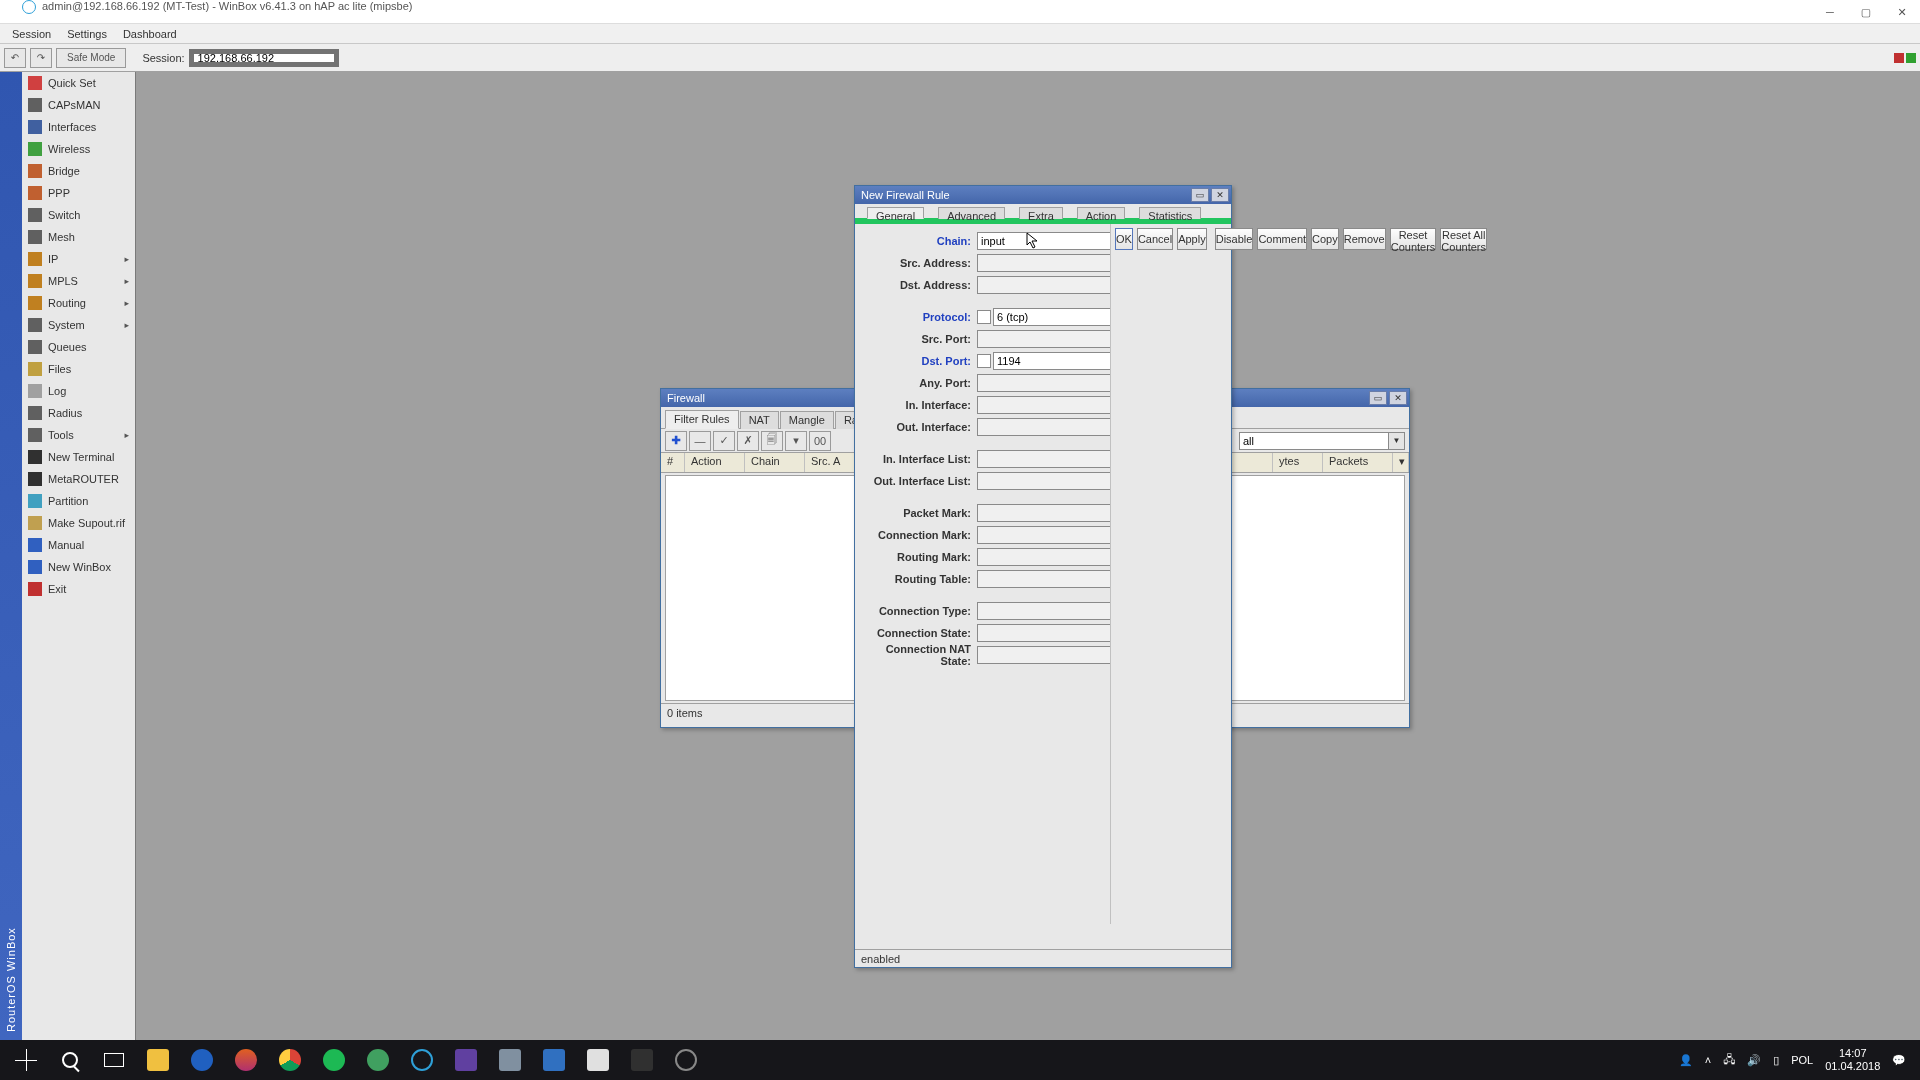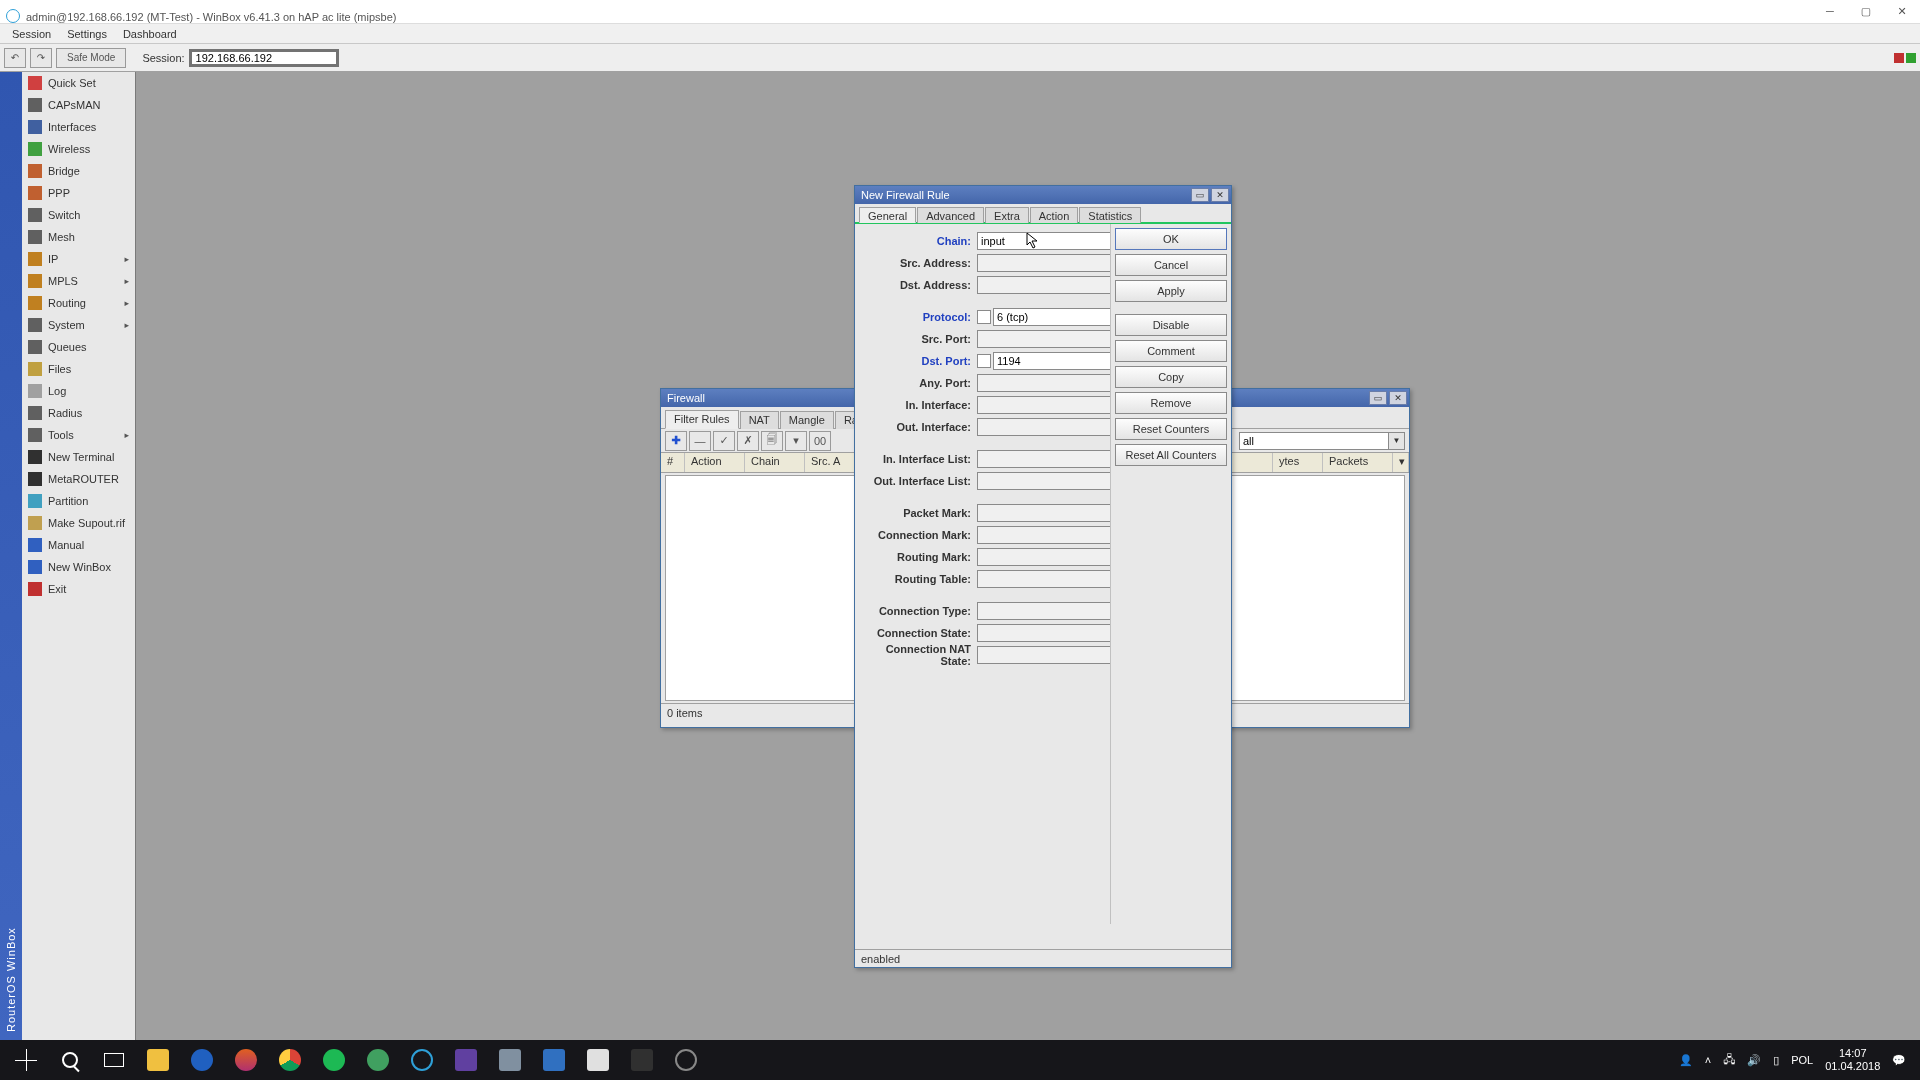--- a/index.html
+++ b/index.html
@@ -1,34 +1,34 @@
 <!DOCTYPE html>
 <html><head>
 <meta charset="utf-8">
 <style>
 * { margin:0; padding:0; box-sizing:border-box; font-family:"Segoe UI",Tahoma,sans-serif; font-size:11px; }
 body { width:1920px; height:1080px; background:#fff; overflow:hidden; position:relative; }
 
 
-.titlebar { height:24px; background:#fff; display:flex; align-items:flex-end; padding-left:6px; border-bottom:1px solid #ddd; }
+.titlebar { height:24px; background:#fff; display:flex; align-items:flex-start; padding-left:22px; border-bottom:1px solid #ddd; }
 .titlebar .appicon { width:14px; height:14px; border:1.5px solid #2ea0d8; border-radius:50%; margin-right:6px; }
 .titlebar .title { color:#555; }
 .titlebar .wincontrols { margin-left:auto; display:flex; }
 .titlebar .wincontrols div { width:36px; height:24px; display:flex; align-items:center; justify-content:center; color:#555; font-family:Arial; }
 
 
 .menubar { height:20px; background:#f0f0f0; display:flex; align-items:center; padding-left:4px; border-bottom:1px solid #c8c8c8; }
 .menubar span { padding:2px 8px; color:#333; }
 
 
 .toolbar { height:28px; background:#eee; border-bottom:1px solid #a0a0a0; display:flex; align-items:center; padding:3px 4px; gap:4px; }
 .tbtn { width:22px; height:20px; border:1px solid #9a9a9a; background:#e8e8e8; display:flex; align-items:center; justify-content:center; color:#555; font-size:10px; }
 .tbtn.wide { width:auto; padding:0 10px; }
 .sessionlabel { margin-left:12px; color:#333; }
-.sessionbox { width:150px; height:18px; border:3px solid #737373; background:#fff; padding:0 4px; display:flex; align-items:center; }
+.sessionbox { width:150px; height:18px; border:5px solid #737373; background:#fff; padding:0 4px; display:flex; align-items:center; }
 .toolbar .right { margin-left:auto; display:flex; gap:2px; }
 .sqdot { width:10px; height:10px; }
 
 
 .workspace { position:absolute; top:72px; left:0; right:0; bottom:40px; background:#a0a0a0; }
 .sidebar { position:absolute; left:0; top:0; bottom:0; width:136px; background:#e8e8e8; border-right:1px solid #7a7a7a; }
 .side-strip { position:absolute; left:0; top:0; bottom:0; width:22px; background:linear-gradient(to bottom,#4066c0,#3056b0); color:#fff; writing-mode:vertical-rl; transform:rotate(180deg); display:flex; align-items:center; justify-content:flex-start; padding-top:8px; font-size:11px; letter-spacing:1px; }
 .side-items { margin-left:22px; }
 .side-item { height:22px; display:flex; align-items:center; padding-left:6px; color:#333; gap:6px; }
 .side-item .ic { width:14px; height:14px; display:inline-block; }
@@ -46,23 +46,23 @@
 .tab { padding:2px 8px 3px; border:1px solid #a0a0a0; border-bottom:none; background:#ddd; margin-right:1px; color:#333; position:relative; top:1px; }
 .tab.active { background:#eee; border-bottom:1px solid #eee; }
 .sbtn { width:22px; height:20px; border:1px solid #9a9a9a; background:#e8e8e8; display:flex; align-items:center; justify-content:center; color:#555; }
 .colhead { height:20px; background:#ece9d8; border-bottom:1px solid #a0a0a0; display:flex; }
 .colhead span { padding:2px 6px; border-right:1px solid #c0c0c0; color:#333; }
 .listbody { background:#fff; border:1px solid #a0a0a0; margin:2px 4px; }
 .statusbar { height:18px; border-top:1px solid #a0a0a0; padding-left:6px; display:flex; align-items:center; color:#333; }
 
 
 .dlg-body { display:flex; }
-.dlg-tabs { height:20px; display:flex; border-bottom:2px solid #22c55e; padding-left:4px; padding-top:2px; }
+.dlg-tabs { height:20px; display:flex; border-bottom:6px solid #22c55e; padding-left:12px; padding-top:2px;gap:13px; }
 .dlg-form { flex:1; padding:6px 8px 6px 2px; border-right:1px solid #c0c0c0; height:700px; overflow:hidden; }
-.dlg-btns { width:120px; padding:4px; display:flex; flex-direction:column; gap:4px; }
+.dlg-btns { width:120px; padding:4px; display:flex; flex-direction:row; gap:4px; }
 .dlg-btns button { height:22px; border:1px solid #8a8a8a; background:linear-gradient(#fdfdfd,#e4e4e4); color:#333; font-size:11px; }
 .dlg-btns button.ok { border:1.5px solid #5577bb; }
 .row { display:flex; align-items:center; height:21px; margin-bottom:1px; }
 .row label { flex:0 0 120px; text-align:right; padding-right:6px; color:#333;font-weight:bold; }
 .row label.blue { color:#2040c0; }
 .row .ctl { flex:1; display:flex; align-items:center; gap:0; }
 .inp { flex:1; height:18px; border:1px solid #8a8a8a; background:#fff; padding:0 3px; font-size:11px; }
 .inp.disabled { background:#f0f0f0; }
 .dd { width:16px; height:18px; border:1px solid #8a8a8a; border-left:none; background:#e4e4e4; display:flex; align-items:center; justify-content:center; font-size:8px; color:#333; }
 .chk { width:14px; height:14px; border:1px solid #8a8a8a; background:#fff; margin-right:2px; }

